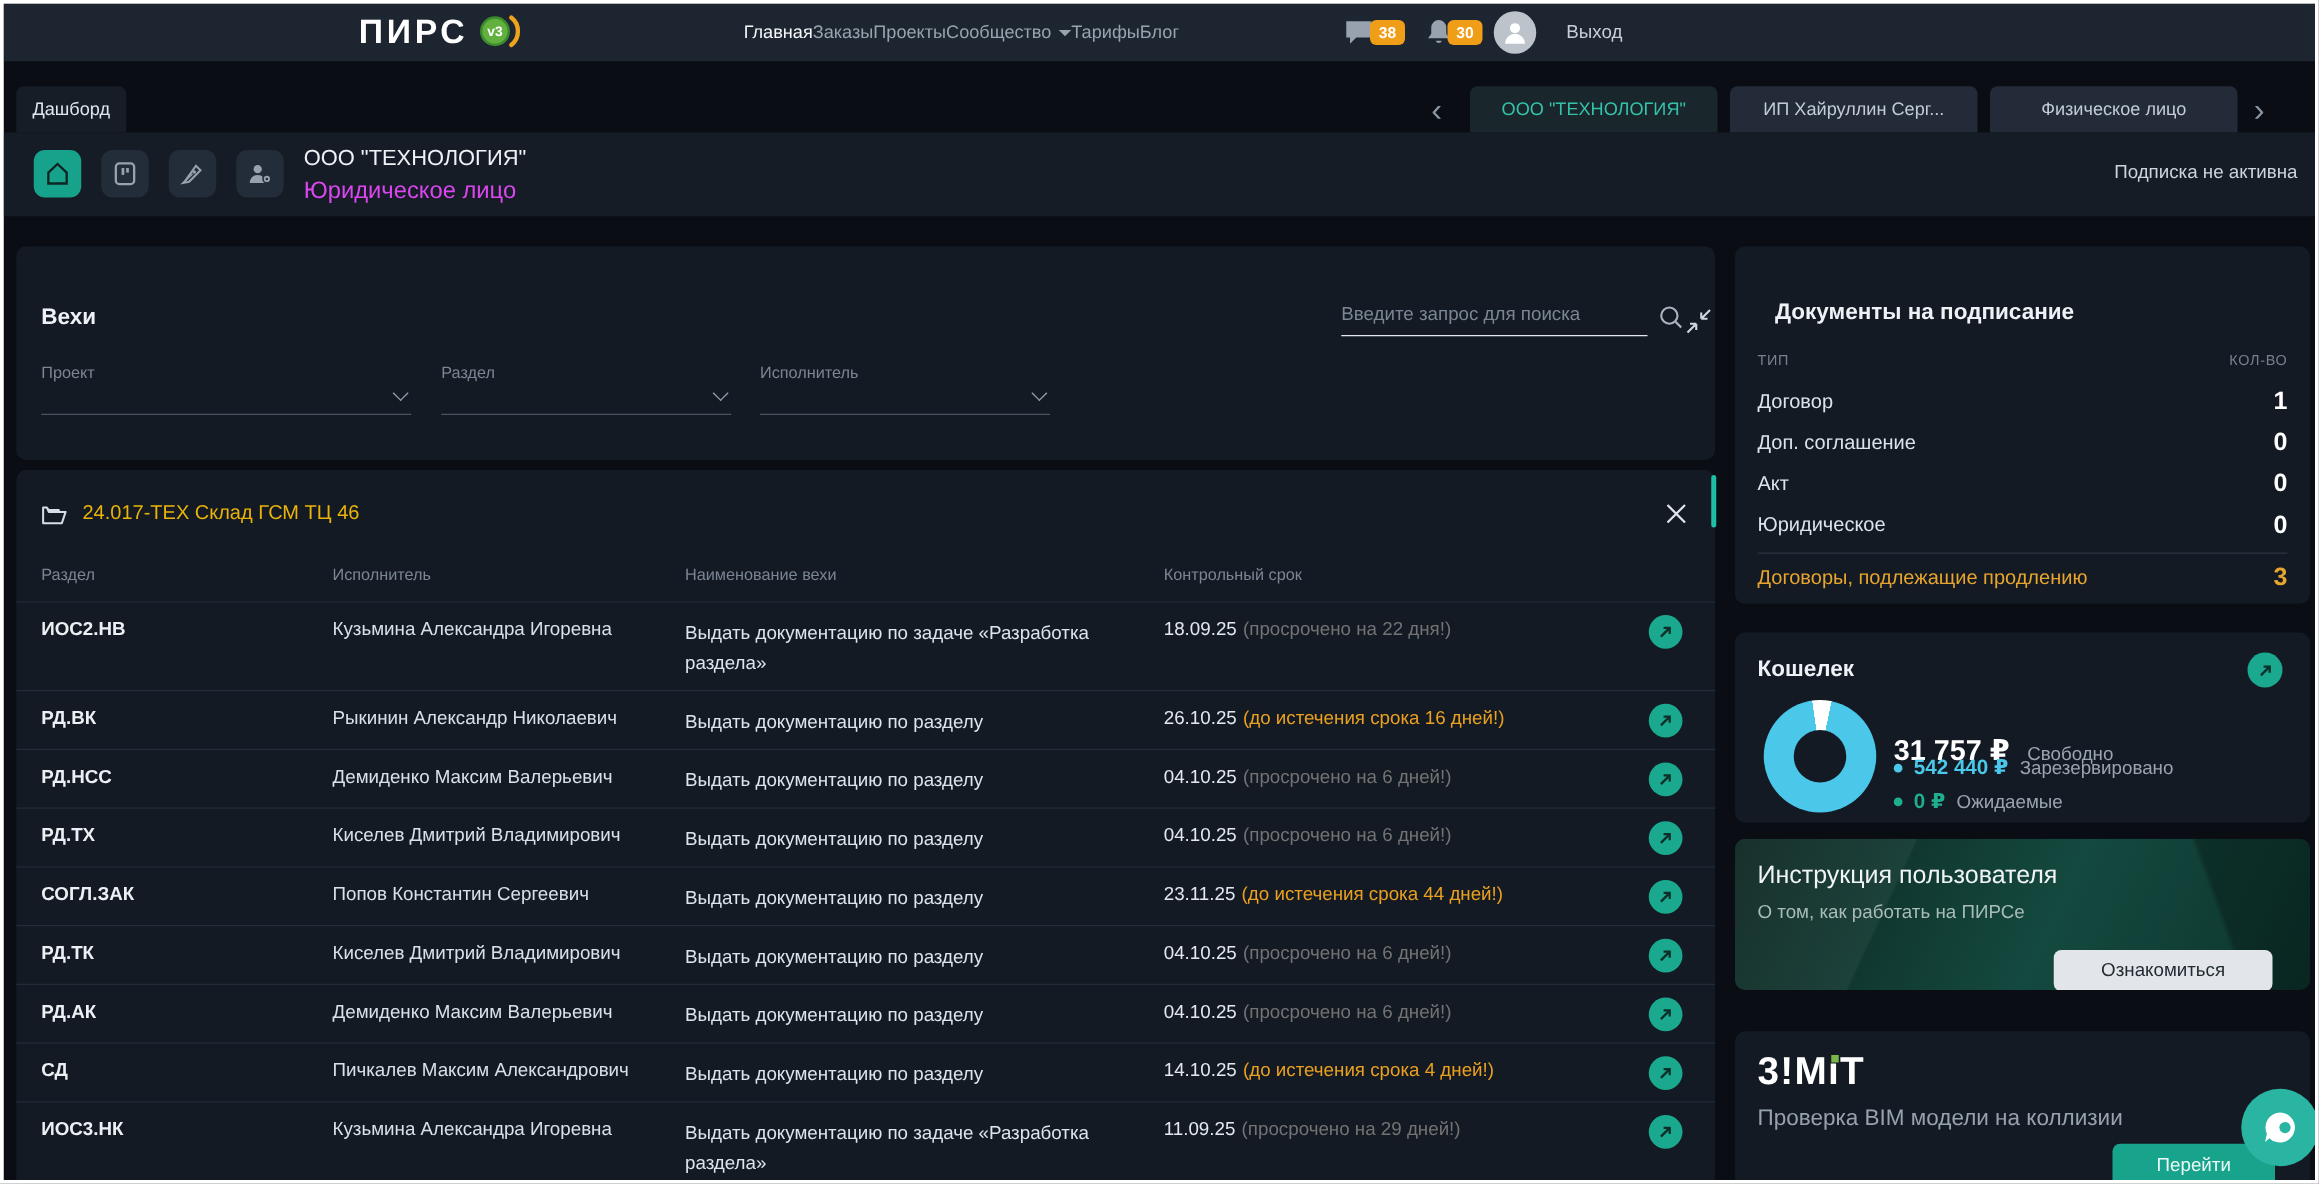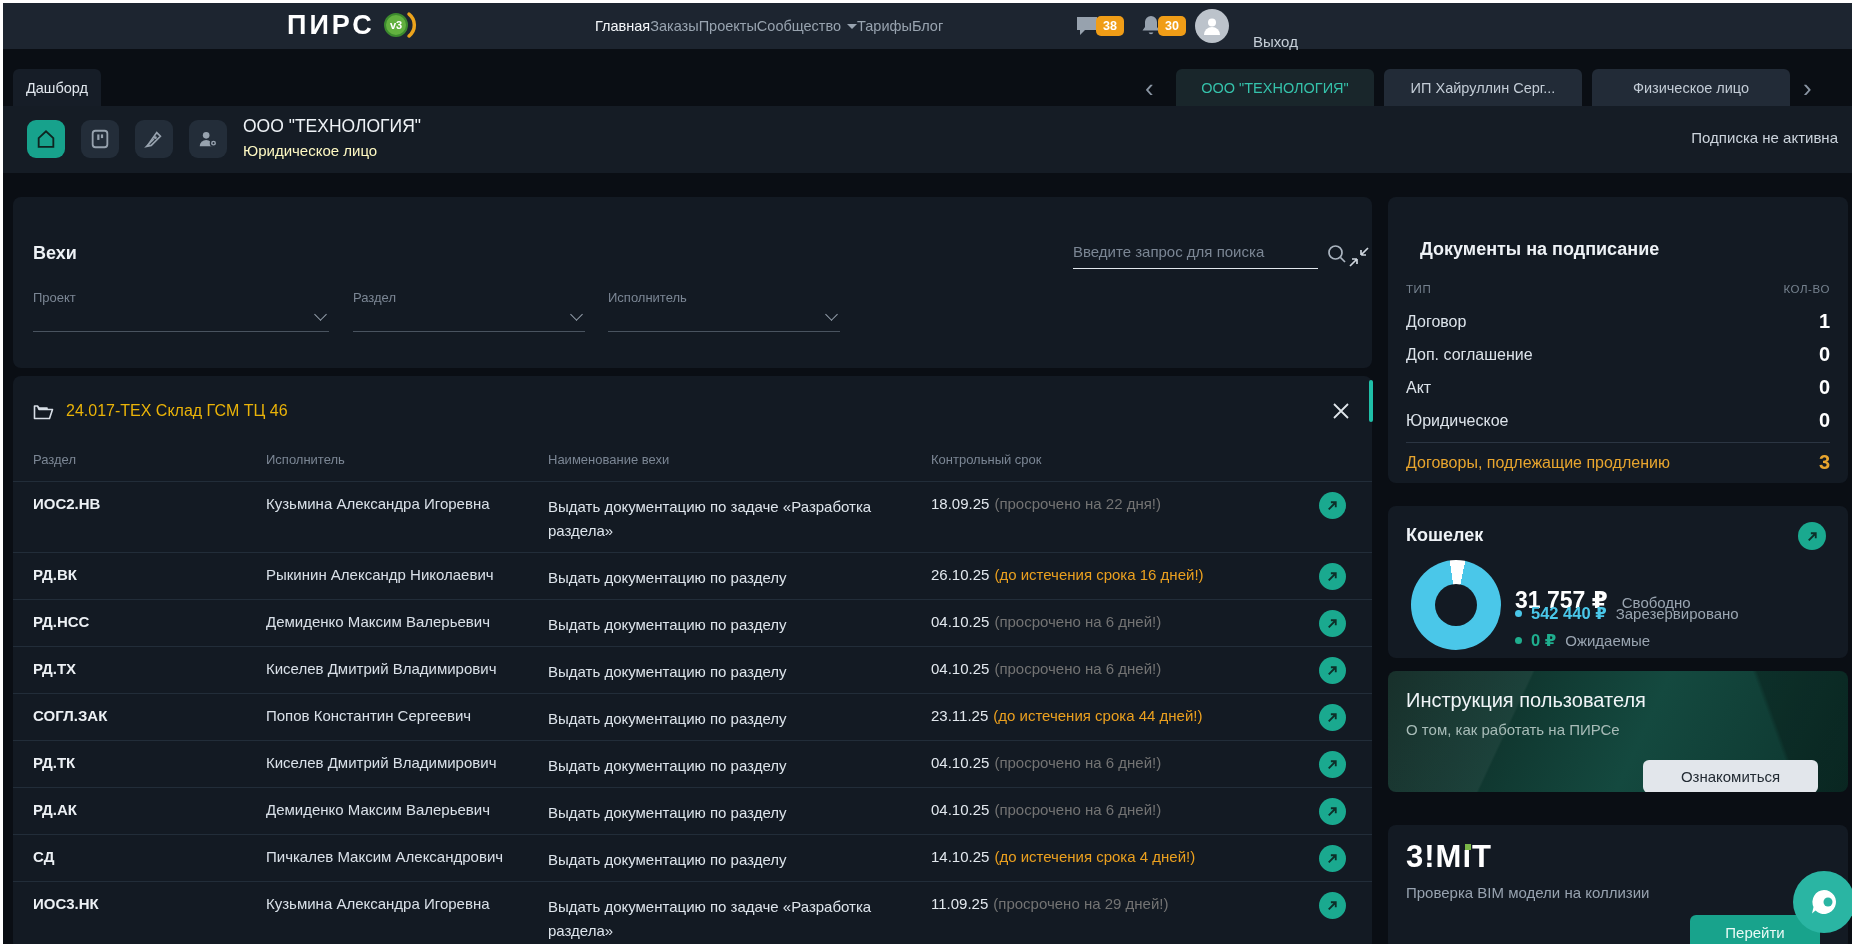--- a/index.html
+++ b/index.html
@@ -11,35 +11,35 @@
   .logo{position:absolute;left:284px;top:6px;display:flex;align-items:flex-end;cursor:pointer;}
   .logo-text{color:#fff;font-weight:800;font-size:27px;letter-spacing:3px;}
   .logo-badge{position:relative;margin-left:8px;width:36px;height:32px;}
   .nav-links{position:absolute;left:592px;top:0;height:46px;display:flex;align-items:center;}
   .nav-link{color:#98a3af;font-size:14.5px;cursor:pointer;display:flex;align-items:center;gap:6px;white-space:nowrap;}
   .nav-link.active{color:#f4f7fa;}
   .caret{width:0;height:0;border-left:5px solid transparent;border-right:5px solid transparent;border-top:5px solid #98a3af;display:inline-block;}
   .nav-ic{position:absolute;display:flex;align-items:center;cursor:pointer;}
   .badge{margin-left:-3px;background:#f09d17;color:#fff;font-size:12.5px;font-weight:bold;padding:2px 7px;border-radius:5px;line-height:16px;}
   .avatar{position:absolute;left:1192px;top:6px;width:34px;height:34px;border-radius:50%;background:#bcc3cb;display:flex;align-items:center;justify-content:center;cursor:pointer;}
-  .logout{position:absolute;left:1250px;top:30px;color:#c6cfd8;font-size:15px;cursor:pointer;}
+  .logout{position:absolute;left:1250px;top:14px;color:#c6cfd8;font-size:15px;cursor:pointer;}
 
   
   .tab{position:absolute;top:66px;height:37px;border-radius:6px 6px 0 0;display:flex;align-items:center;justify-content:center;font-size:14.5px;cursor:pointer;}
   .tab-dash{left:10px;width:88px;background:#161d27;color:#e0e6ed;}
   .org-tab{background:#222b37;color:#c3ccd6;white-space:nowrap;overflow:hidden;}
   .org-tab.active{background:#19262b;color:#35c2ab;}
   .tab-chev{position:absolute;top:74px;color:#8a95a3;font-size:26px;line-height:22px;cursor:pointer;user-select:none;}
 
   
   .band{position:absolute;left:0;top:103px;width:100%;height:67px;background:#151c25;}
   .ic-btn{position:absolute;top:14px;width:38px;height:38px;border-radius:9px;background:#232d39;display:flex;align-items:center;justify-content:center;cursor:pointer;}
   .ic-btn.active{background:#17a28c;}
   .co-name{position:absolute;left:240px;top:10px;color:#eef2f6;font-size:17.5px;}
-  .co-type{position:absolute;left:240px;top:36px;color:#fef9c3;font-size:15px;}
+  .co-type{position:absolute;left:240px;top:36px;color:#d946ef;font-size:19px;}
   .subscription{position:absolute;right:14px;top:23px;color:#ccd4dd;font-size:15px;}
 
   
   .panel{position:absolute;background:#131a23;border-radius:8px;}
   .p-veh{left:10px;top:194px;width:1359px;height:171px;}
   .p-proj{left:10px;top:373px;width:1359px;height:574px;overflow:hidden;}
   .p-docs{left:1385px;top:194px;width:460px;height:286px;}
   .p-wallet{left:1385px;top:503px;width:460px;height:152px;}
   .p-instr{left:1385px;top:668px;width:460px;height:121px;overflow:hidden;
     background:
@@ -101,21 +101,21 @@
 
   
   .i-title{position:absolute;left:18px;top:18px;color:#f0f4f7;font-size:20px;}
   .i-sub{position:absolute;left:18px;top:50px;color:#a8bcb8;font-size:15px;}
   .i-btn{position:absolute;left:255px;top:89px;width:175px;height:33px;background:#e2e6eb;color:#232b33;font-size:15px;border:none;border-radius:6px;cursor:pointer;}
 
   
   .b-logo{position:absolute;left:18px;top:14px;color:#fff;font-size:31px;font-weight:800;letter-spacing:1px;display:flex;}
   .b-i{position:relative;}
   .b-i .idot{position:absolute;left:3px;top:5px;width:6px;height:6px;background:#7ab648;}
-  .b-sub{position:absolute;left:18px;top:59px;color:#97a2af;font-size:15px;}
+  .b-sub{position:absolute;left:18px;top:59px;color:#97a2af;font-size:18px;}
   .b-btn{position:absolute;left:302px;top:90px;width:130px;height:35px;background:#18a38c;color:#eafaf6;font-size:15px;border:none;border-radius:6px;cursor:pointer;}
 
   .chat-fab{position:absolute;left:1790px;top:868px;width:62px;height:62px;border-radius:50%;background:#2ab5a3;border:none;display:flex;align-items:center;justify-content:center;cursor:pointer;z-index:20;}
   .scroll-thumb{position:absolute;left:1366px;top:377px;width:4px;height:42px;background:#1fbfa7;border-radius:2px;cursor:pointer;}
 </style>
 </head>
 <body>
 
 <div class="frame">
 

